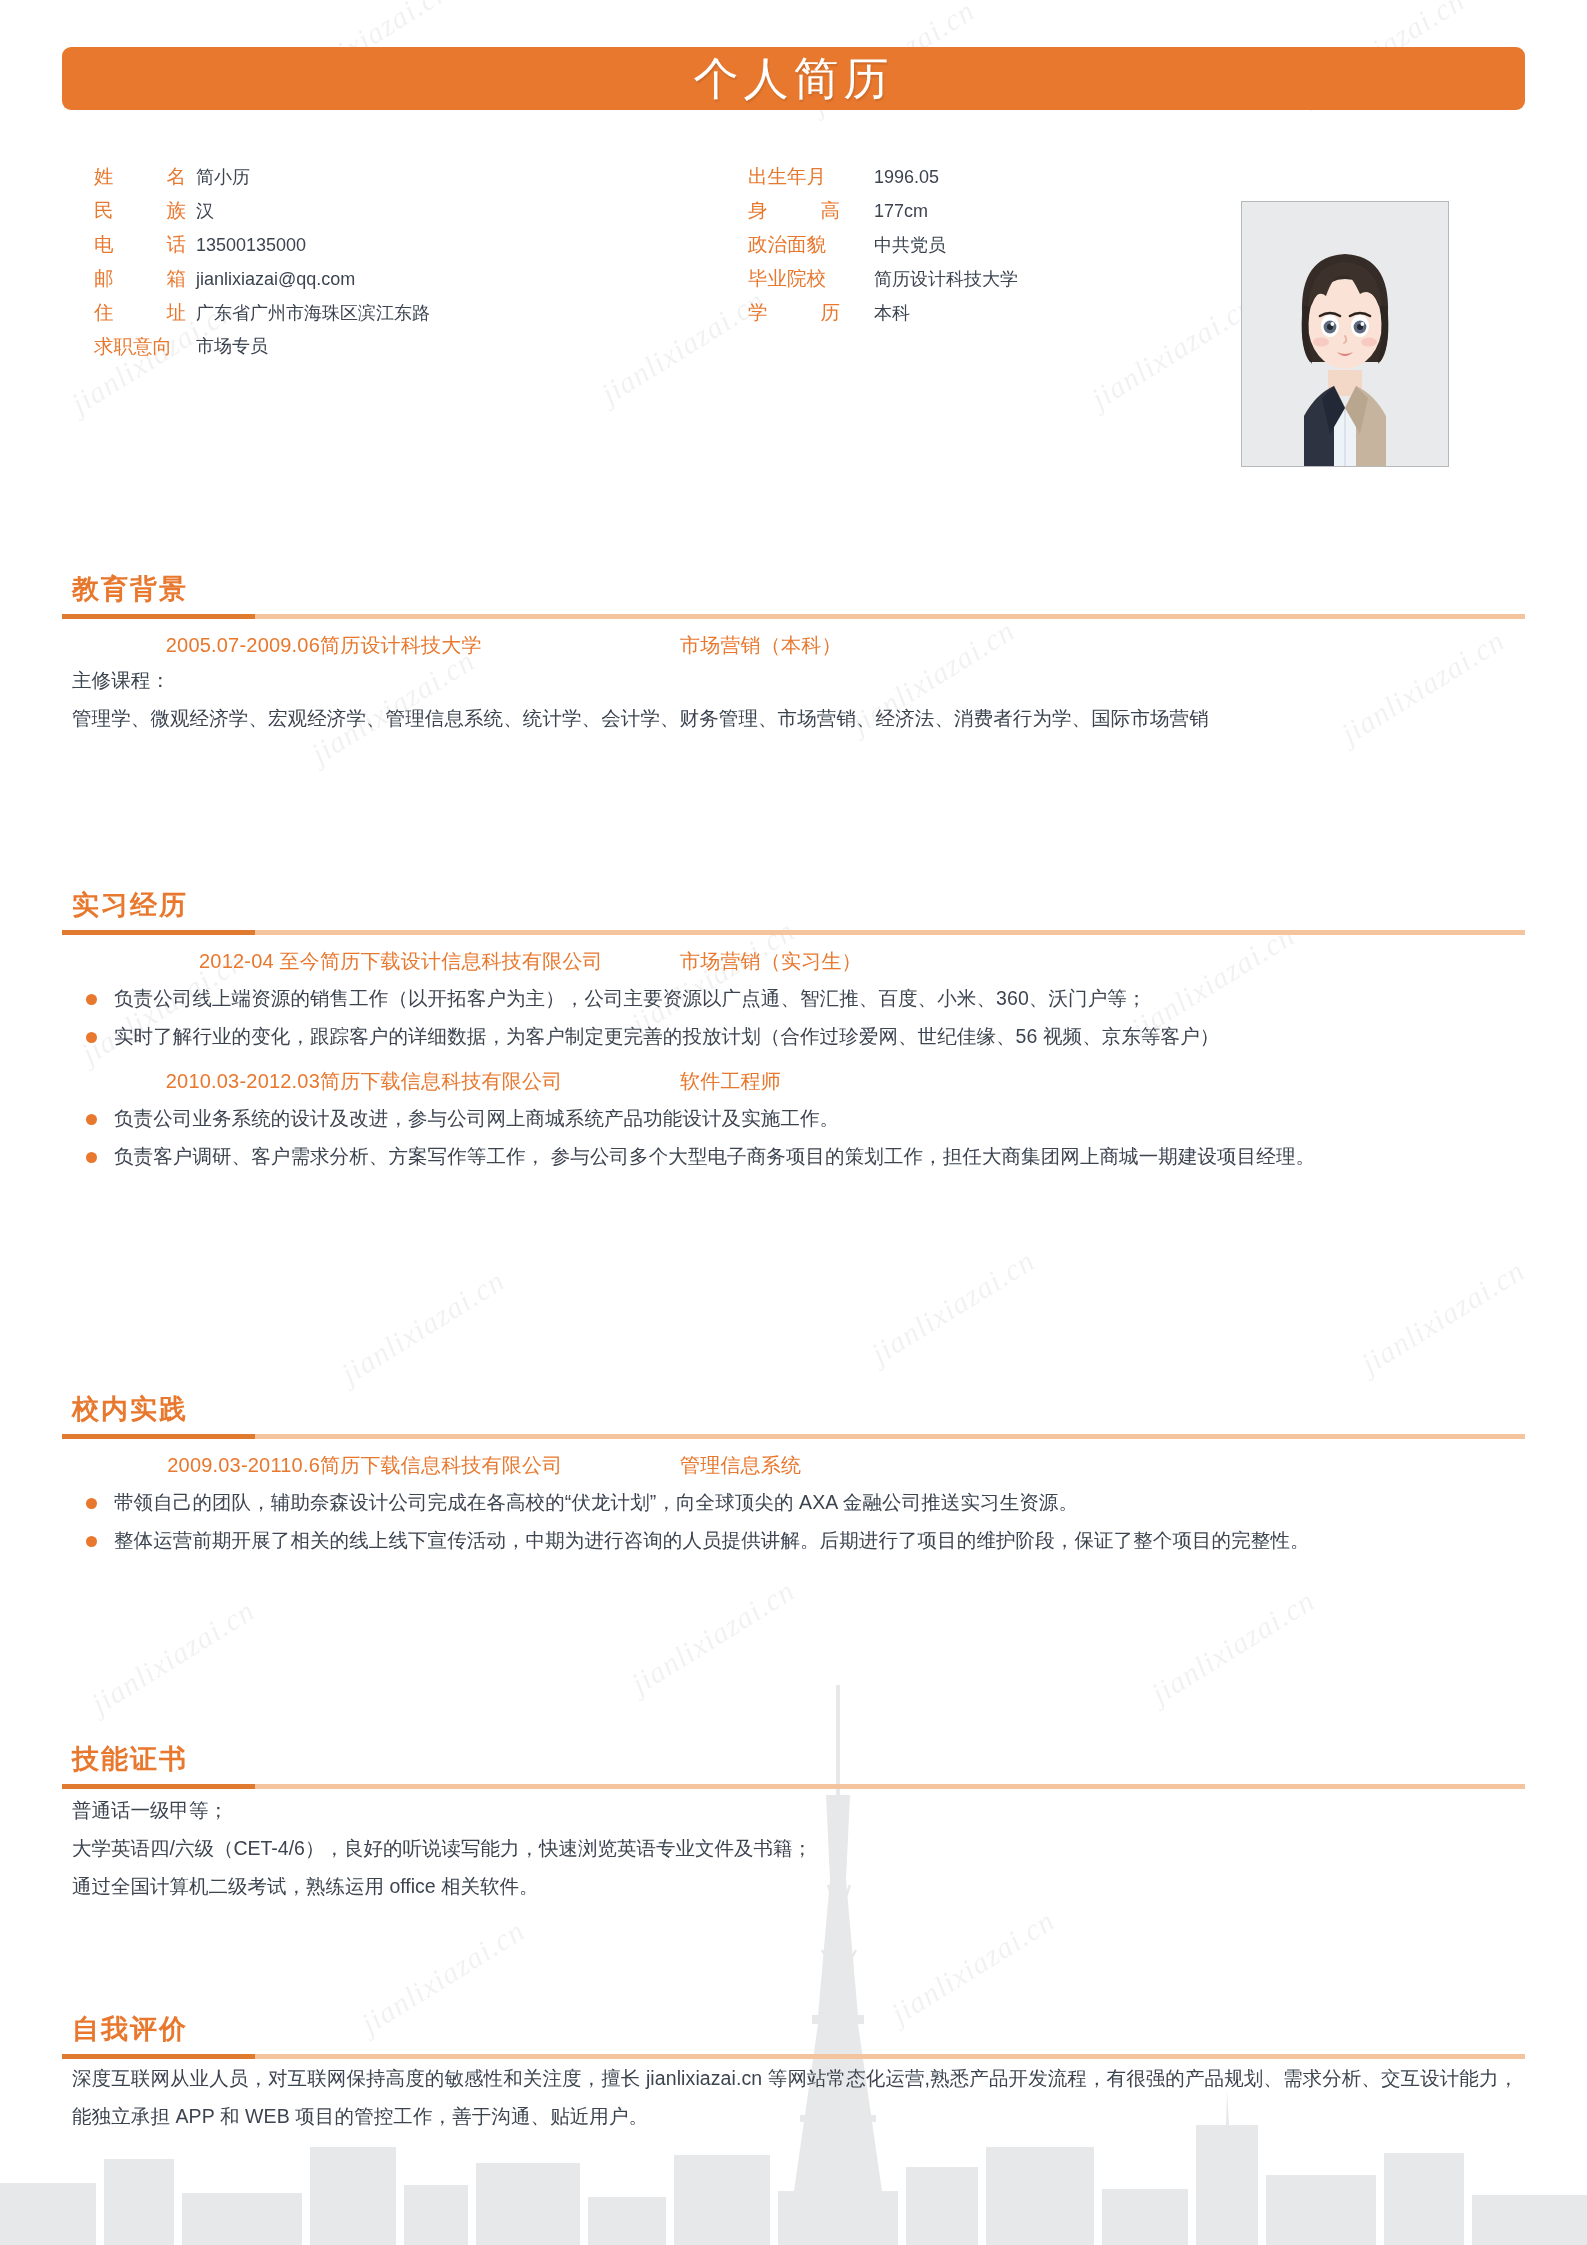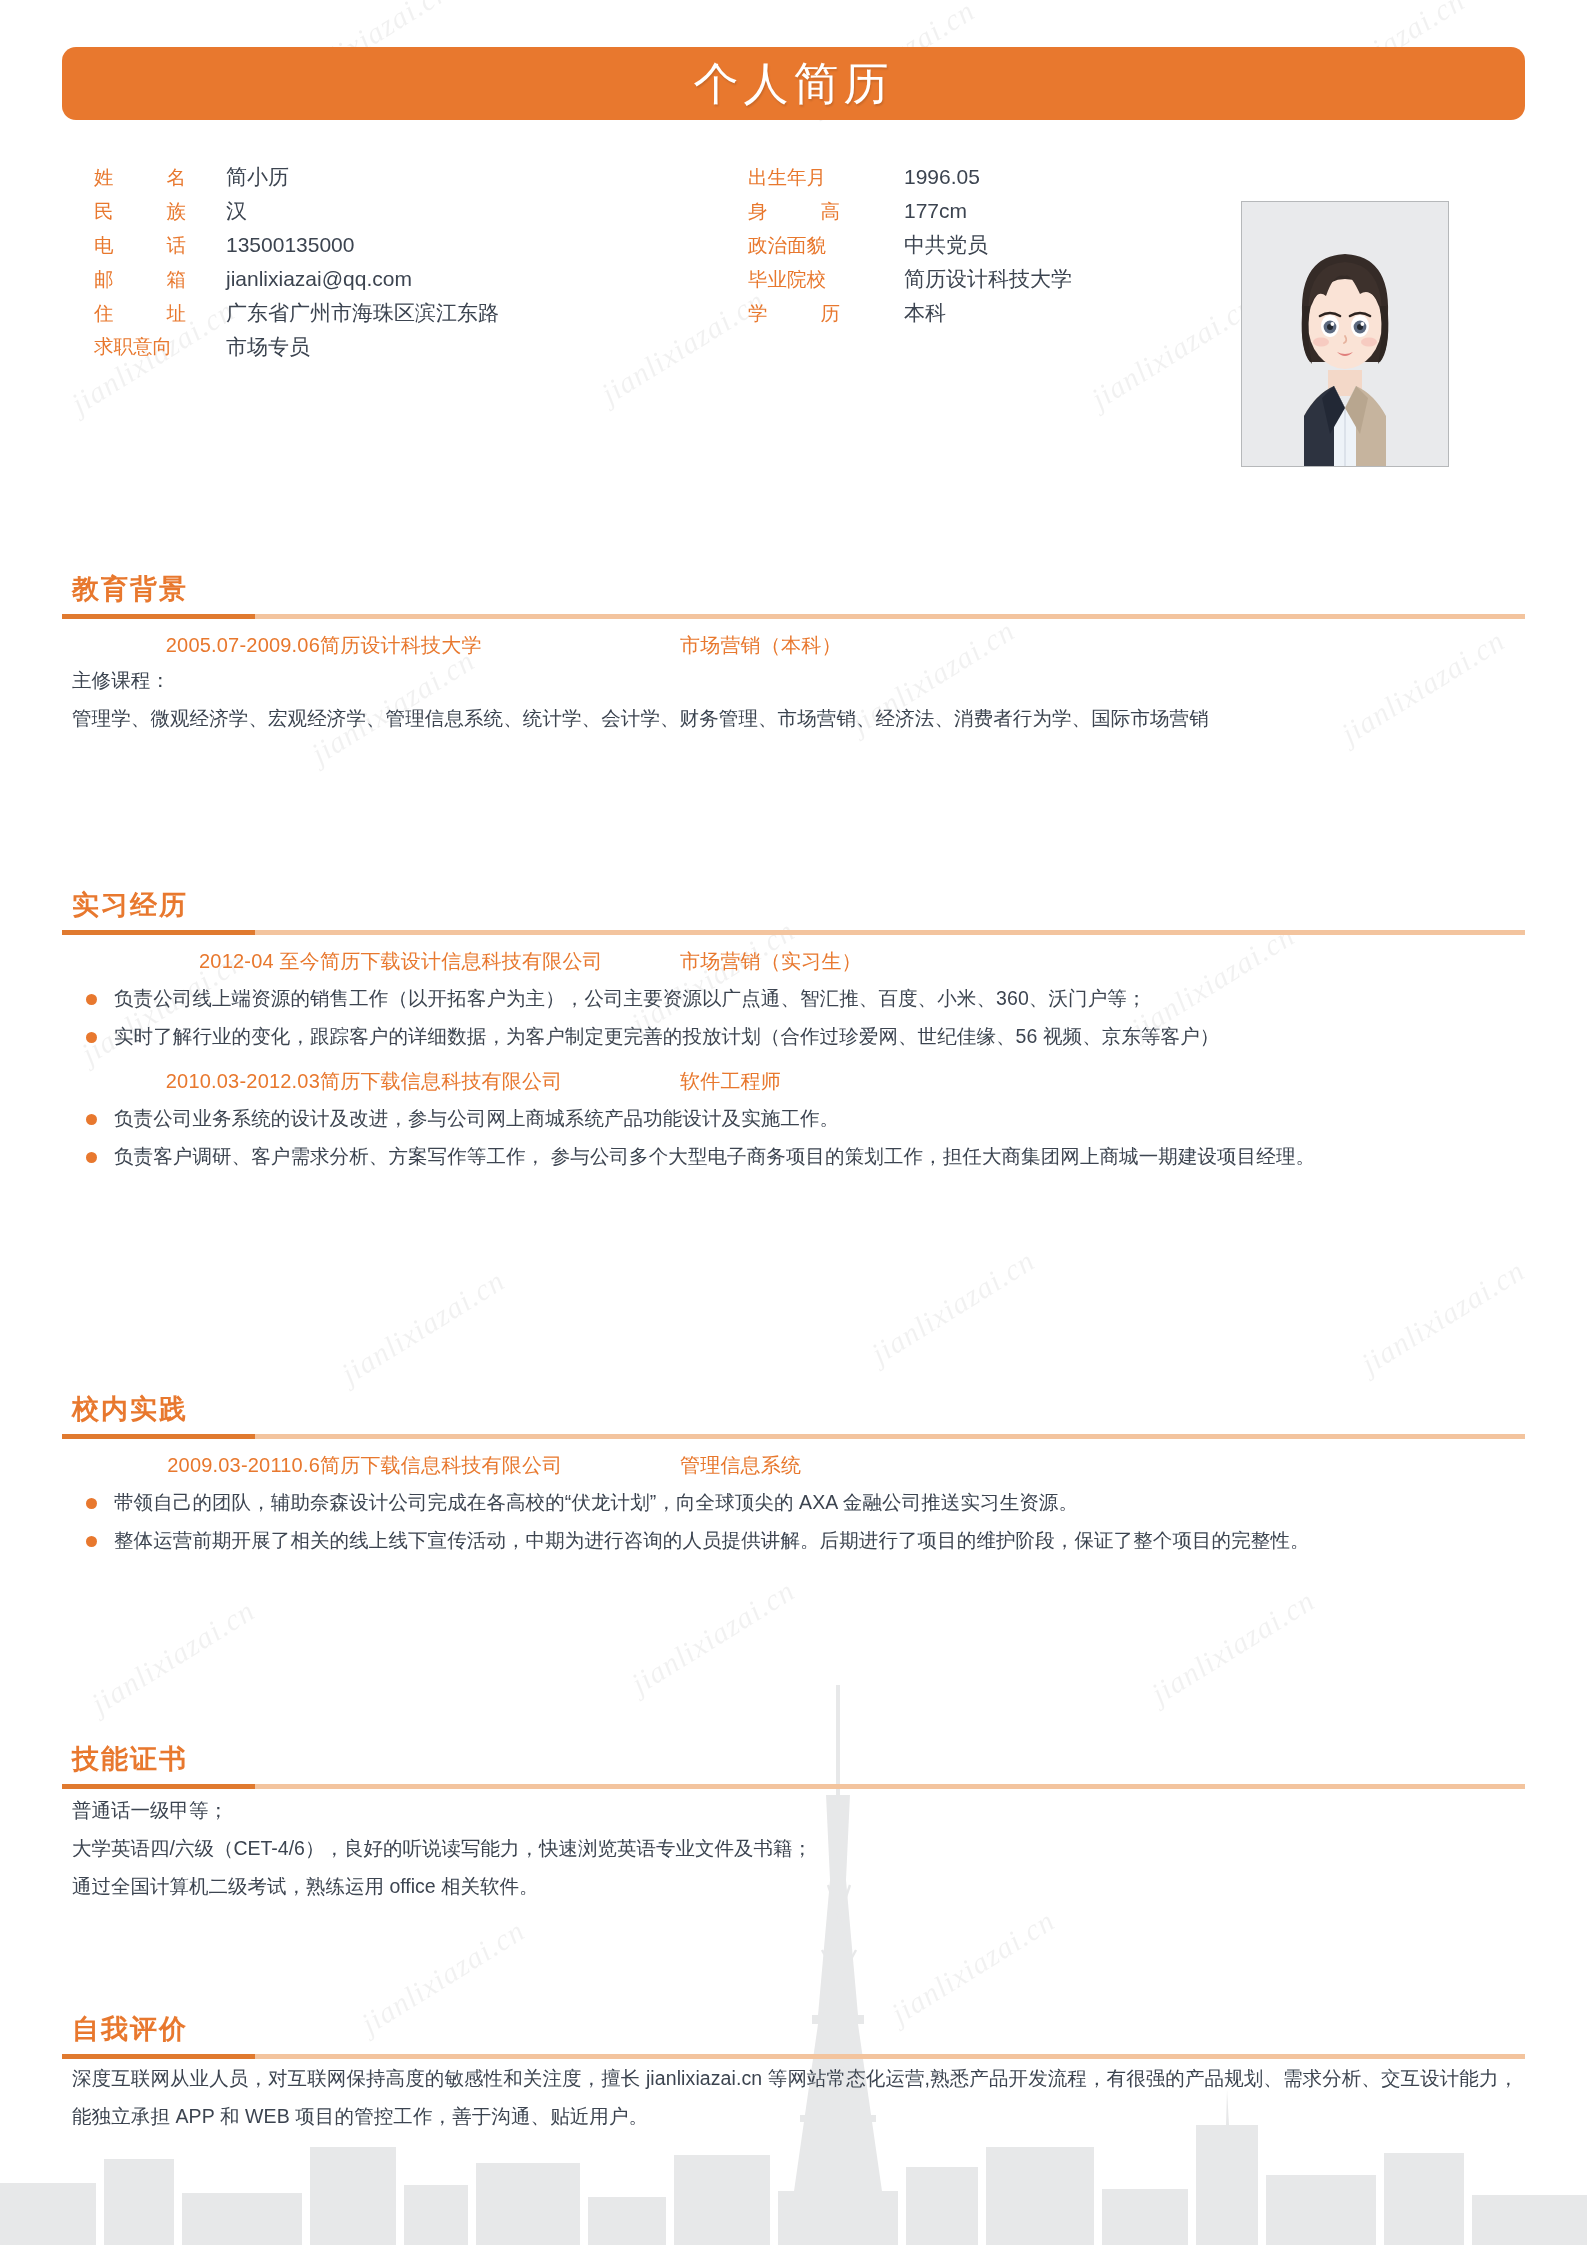--- a/index.html
+++ b/index.html
@@ -42,23 +42,23 @@
     height: 560px;
     pointer-events: none;
   }
 
   
   .banner {
     position: absolute;
     left: 62px;
     top: 47px;
     width: 1463px;
-    height: 73px;
+    height: 63px;
     background: #e8782e;
-    border-radius: 14px;
+    border-radius: 9px;
     display: flex;
     align-items: center;
     justify-content: center;
   }
   .banner-title {
     color: #ffffff;
     font-size: 45px;
     font-weight: 500;
     letter-spacing: 5px;
     text-shadow: 1px 2px 2px rgba(0,0,0,0.13);
@@ -87,22 +87,22 @@
     font-size: 19.5px;
     width: 92px;
     display: flex;
     justify-content: space-between;
     flex: none;
     letter-spacing: 0;
   }
   .info-label.wide { letter-spacing: 0; }
   .info-value {
     color: #3c4450;
-    font-size: 21px;
-    margin-left: 40px;
+    font-size: 18px;
+    margin-left: 10px;
     white-space: nowrap;
   }
 
   .col-l { left: 32px; }
   .col-r { left: 686px; gap: 24px; }
 
   .r0 { top: 0px; }
   .r1 { top: 34px; }
   .r2 { top: 68px; }
   .r3 { top: 102px; }

